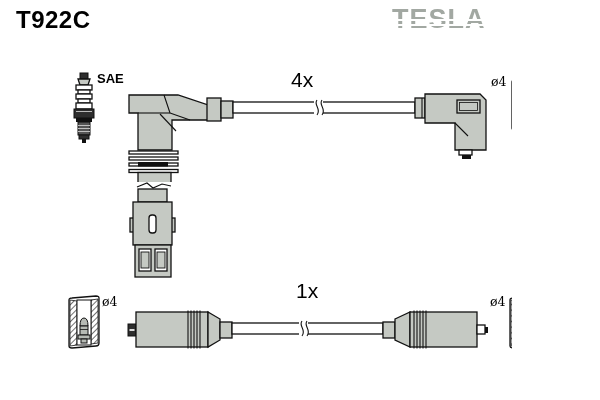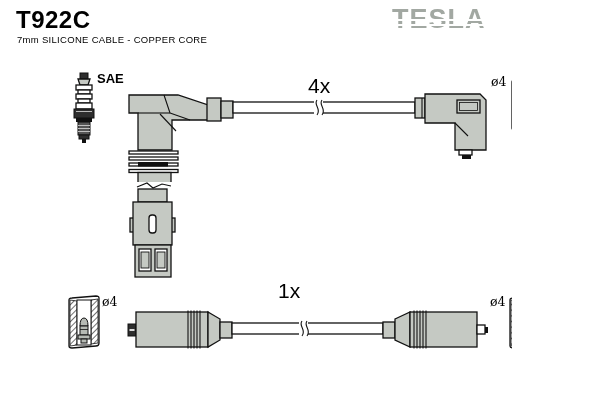--- a/index.html
+++ b/index.html
@@ -7,22 +7,22 @@
         font-family:"Liberation Sans",sans-serif;color:#000;}
   .abs{position:absolute;white-space:nowrap;}
   #part-number{left:16px;top:6px;font-size:24px;font-weight:bold;letter-spacing:.5px;}
   #subtitle{left:17px;top:34px;font-size:9.5px;letter-spacing:.3px;}
   #brand{left:392px;top:5px;width:102px;height:28px;}
   #brand .brand-text{font-size:27px;font-weight:bold;letter-spacing:1px;
         color:#a2a8a2;line-height:28px;font-family:"Liberation Sans",sans-serif;}
   #brand .stripe{position:absolute;left:-2px;width:106px;height:2px;background:#ffffff;}
   #brand .s1{top:14px;} #brand .s2{top:19px;}
   .qty{font-size:21px;}
-  #qty-top{left:291px;top:74px;margin-left:17px;}
-  #qty-bottom{left:278px;top:279px;text-align:center;}
+  #qty-top{left:291px;top:68px;}
+  #qty-bottom{left:296px;top:279px;text-align:center;}
   #sae-label{left:97px;top:71px;font-size:13px;font-weight:bold;}
   .dia{font-family:"DejaVu Serif",serif;font-weight:normal;font-size:12.5px;}
   #dia-tr{left:491px;top:74px;}
   #dia-bl{left:102px;top:294px;}
   #dia-br{left:490px;top:294px;}
   svg{position:absolute;left:0;top:0;}
   .part{fill:#c5c9c3;stroke:#111;stroke-width:1.3;}
   .white{fill:#ffffff;stroke:#111;stroke-width:1.3;}
   .dark{fill:#2e2e2e;stroke:#111;stroke-width:1;}
   .ln{stroke:#111;stroke-width:1.1;fill:none;}
@@ -153,21 +153,20 @@
       </g>
     <g>
         <use href="#socket" transform="translate(68,295)"></use>
       </g>
     <g>
         <use href="#socket" transform="translate(509,295)"></use>
       </g>
   </svg>
 
   <div class="abs" id="part-number">T922C</div>
-  <div class="abs" id="subtitle">7mm SILICONE CABLE - COPPER CORE</div>
 
   <div class="abs" id="brand">
     <div class="brand-text">TESLA</div>
     <div class="stripe s1"></div>
     <div class="stripe s2"></div>
   </div>
 
   <div class="abs" id="sae-label">SAE</div>
   <div class="abs qty" id="qty-top">4x</div>
   <div class="abs qty" id="qty-bottom">1x</div>

